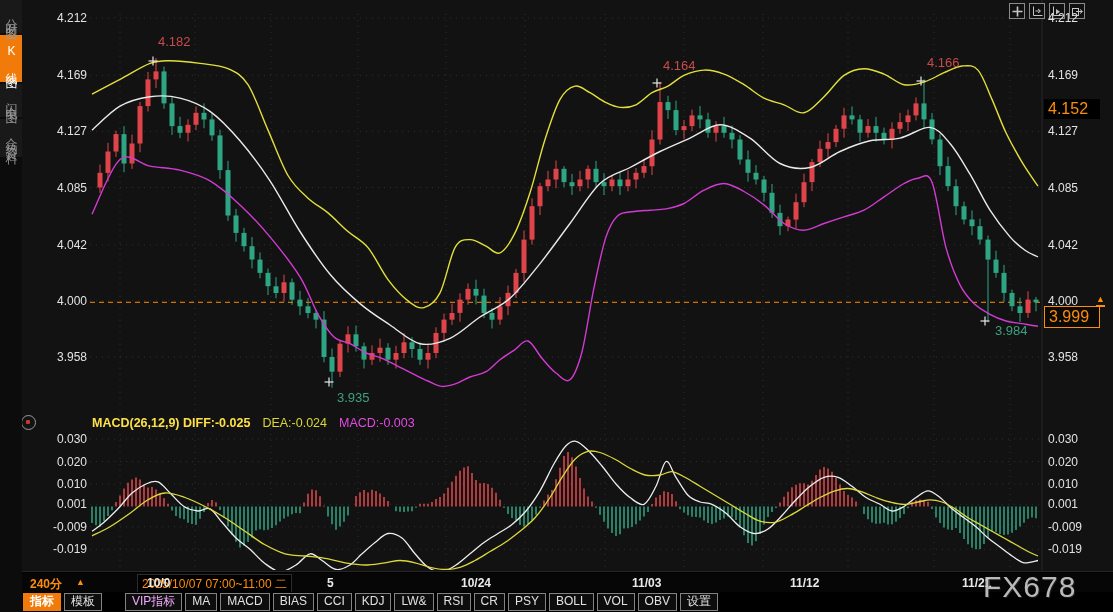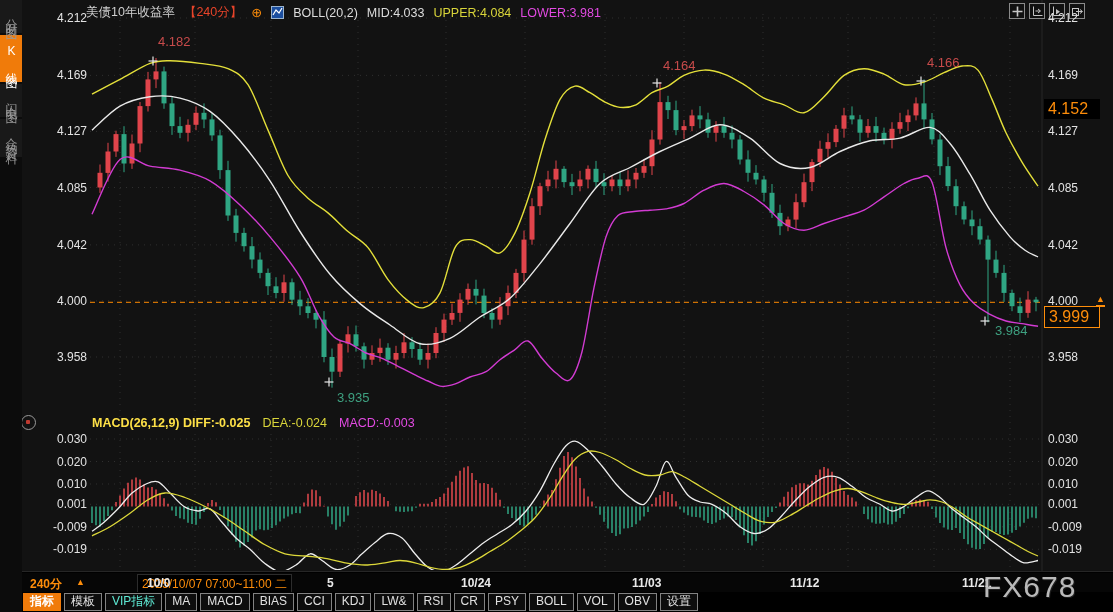--- a/index.html
+++ b/index.html
@@ -50,21 +50,21 @@
   #period-arrow{left:76px;top:4px;color:#fe8d0a;font-size:9px;}
   .time-label{position:absolute;top:3px;font-size:12px;font-weight:bold;color:#eaeaea;margin-left:44px;}
   #cursor-tooltip{left:137px;top:1px;background:#000;border:1px solid #2c2c2c;color:#fe8d0a;
     font-size:12px;padding:1px 4px;}
   
   #toolbar{position:absolute;left:0;top:592px;width:1113px;height:20px;background:#000;
     display:flex;align-items:center;padding-left:23px;box-sizing:border-box;}
   .tb-btn{height:16px;line-height:15px;border:1px solid #828282;background:#0d0d0d;color:#e0e0e0;
     font-size:12px;padding:0 6px;margin-right:3px;cursor:pointer;}
   .tb-btn.active{background:#f07b0a;border-color:#f07b0a;color:#fff;font-weight:bold;}
-  .tb-btn.vip{color:#5eead4;}
+  .tb-btn.vip{color:#f0abfc;margin-left:20px;}
   
   #watermark{left:983px;top:570px;font-size:30px;font-weight:normal;color:#c9c9c9;
     letter-spacing:1px;opacity:.92;text-shadow:1px 1px 0 #222;}
 </style>
 </head>
 <body>
 
 <div id="stage">
   <svg id="chart" width="1113" height="612">
       <rect x="22" y="0" width="1091" height="572" fill="#121212"></rect>
@@ -592,35 +592,20 @@
       <line x1="324.5" y1="382" x2="333.5" y2="382" stroke="#e8e8e8" stroke-width="1.2"></line>
       <line x1="329" y1="377.5" x2="329" y2="386.5" stroke="#e8e8e8" stroke-width="1.2"></line>
       <line x1="980.5" y1="321" x2="989.5" y2="321" stroke="#e8e8e8" stroke-width="1.2"></line>
       <line x1="985" y1="316.5" x2="985" y2="325.5" stroke="#e8e8e8" stroke-width="1.2"></line>
       <line x1="22" y1="571.5" x2="1113" y2="571.5" stroke="#262626"></line>
       <line x1="1042" y1="0" x2="1042" y2="571" stroke="#262626"></line>
     </svg>
 
   <div id="overlays">
 
-    <div class="abs" id="title-row">
-      <span class="t-name">美债10年收益率</span>
-      <span class="t-period" style="pointer-events:auto;">【240分】</span>
-      <span class="t-expand" style="pointer-events:auto;">⊕</span>
-      <span style="display:inline-flex;">
-        <svg width="13" height="13">
-            <rect x="0.5" y="0.5" width="12" height="12" fill="#1c4fa0" stroke="#9ab4cf"></rect>
-            <polyline points="2,9 5,4 8,7 11,2" fill="none" stroke="#fff" stroke-width="1.2"></polyline>
-          </svg>
-      </span>
-      <span class="t-boll">BOLL(20,2)</span>
-      <span class="t-mid">MID:4.033</span>
-      <span class="t-upper">UPPER:4.084</span>
-      <span class="t-lower">LOWER:3.981</span>
-    </div>
 
     <div class="abs" id="win-icons" style="pointer-events:auto;">
       <span class="wicon">
           <svg width="11" height="11">
             <path d="M5.5 0.5 V10.5 M0.5 5.5 H10.5" stroke="#c5c5c5" stroke-width="1.6"></path>
           </svg>
         </span>
       <span class="wicon">
           <svg width="11" height="11">
             <path d="M1.5 0.5 V9.5 H10.5" stroke="#c5c5c5" fill="none"></path>

